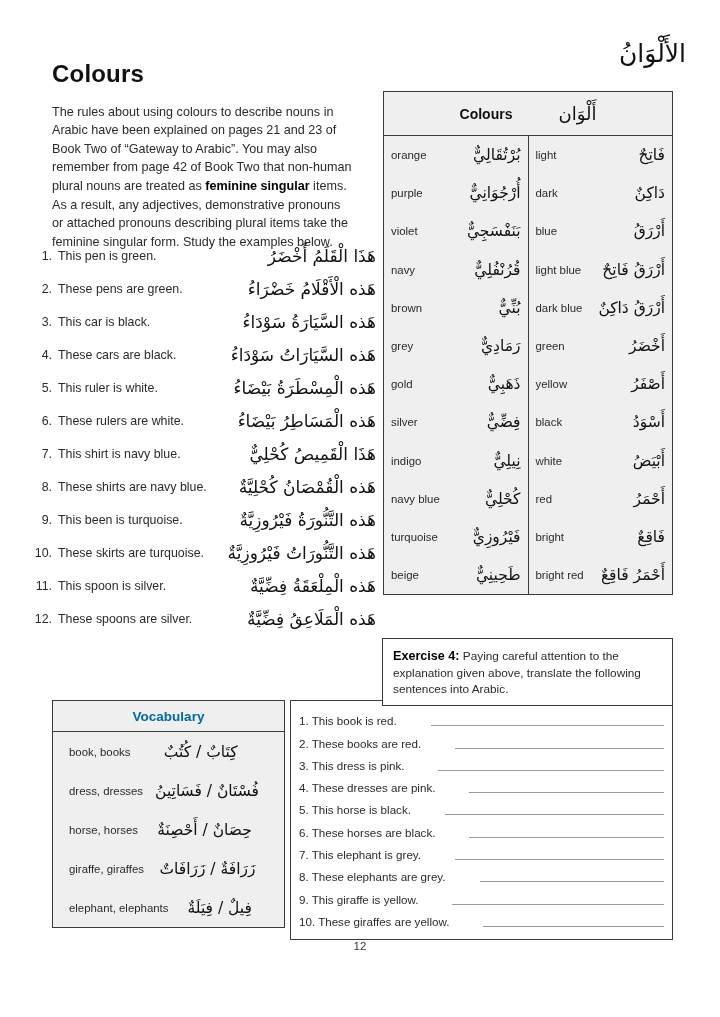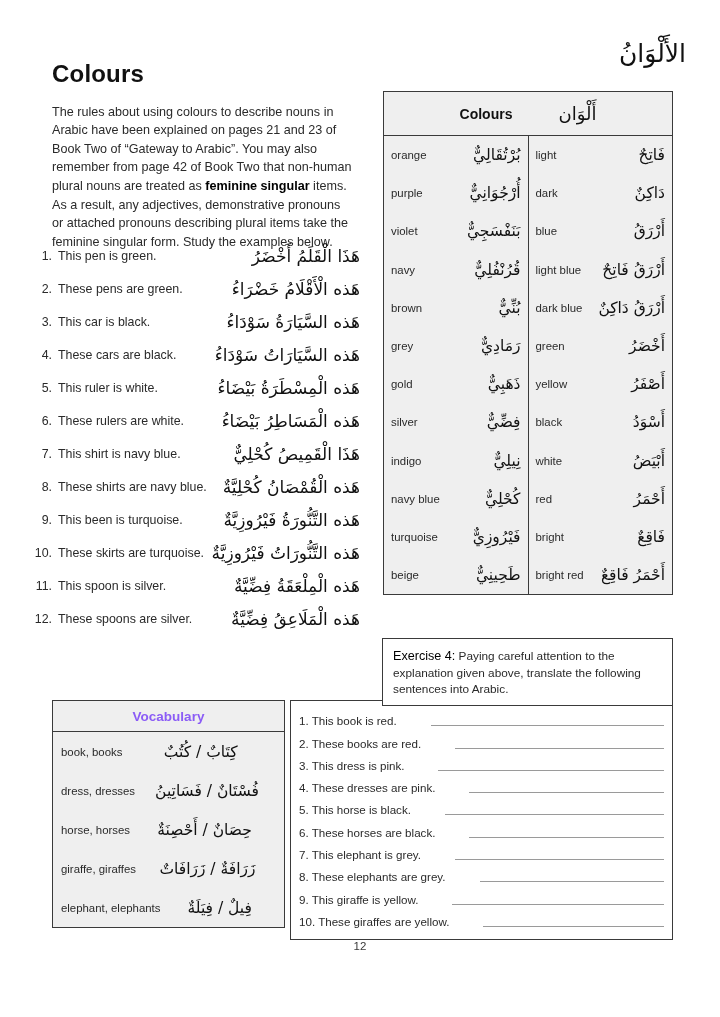--- a/index.html
+++ b/index.html
@@ -77,21 +77,21 @@
   .ex-en {
     position: absolute;
     left: 30px;
     top: 6px;
     font-size: 12.4px;
     color: #2a2a2a;
     white-space: nowrap;
   }
   .ex-ar {
     position: absolute;
-    right: 16px;
+    right: 0px;
     top: -2px;
     font-size: 17px;
     font-family: "DejaVu Sans", sans-serif;
     direction: rtl;
     unicode-bidi: embed;
     color: #111;
     white-space: nowrap;
     line-height: 30px;
   }
 
@@ -161,28 +161,28 @@
     background: #efefef;
     box-sizing: border-box;
   }
   #vocab-head {
     height: 30px;
     display: flex;
     align-items: center;
     justify-content: center;
     font-size: 13.5px;
     font-weight: bold;
-    color: #8b5cf6;
+    color: #0369a1;
     border-bottom: 1.4px solid #3a3a3a;
   }
   .v-row {
     display: flex;
     align-items: center;
     height: 39px;
-    padding: 0 8px;
+    padding: 0 16px;
     box-sizing: border-box;
   }
   .v-row .en {
     font-size: 11.4px;
     color: #2a2a2a;
     white-space: nowrap;
   }
   .v-row .ar {
     flex: 1;
     text-align: center;
@@ -205,21 +205,21 @@
     background: #ffffff;
     box-sizing: border-box;
     z-index: 1;
     padding: 9px 10px 7px 10px;
   }
   #exercise-text {
     font-size: 11.8px;
     line-height: 16.5px;
     color: #2a2a2a;
   }
-  #exercise-text b { font-weight: normal; color: #000; font-size: 12.6px; }
+  #exercise-text b { font-weight: bold; color: #000; font-size: 12.6px; }
 
   
   #exercise-list-box {
     position: absolute;
     left: 290px;
     top: 700px;
     width: 383px;
     border: 1.4px solid #3a3a3a;
     background: #ffffff;
     box-sizing: border-box;

